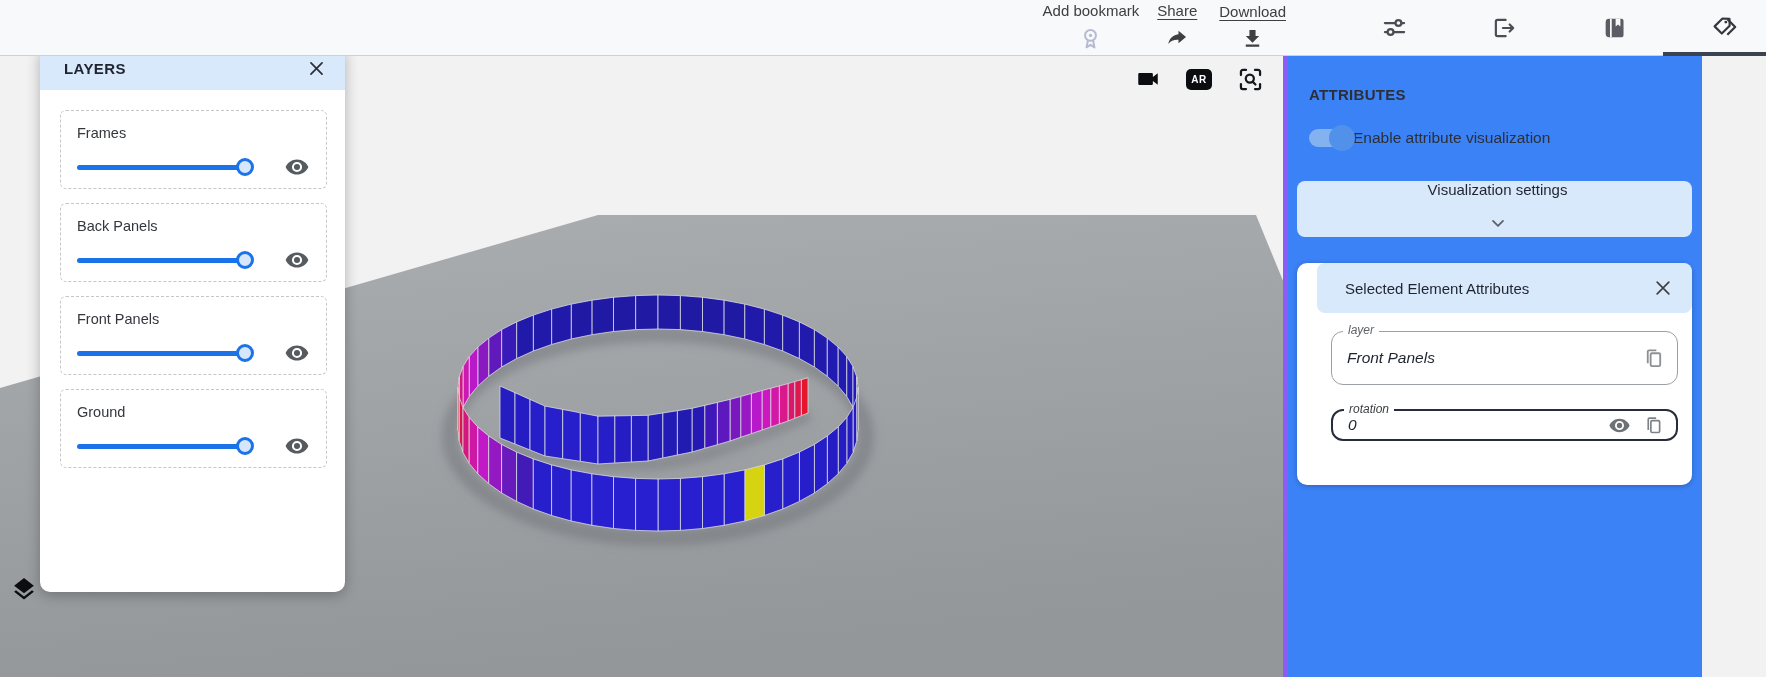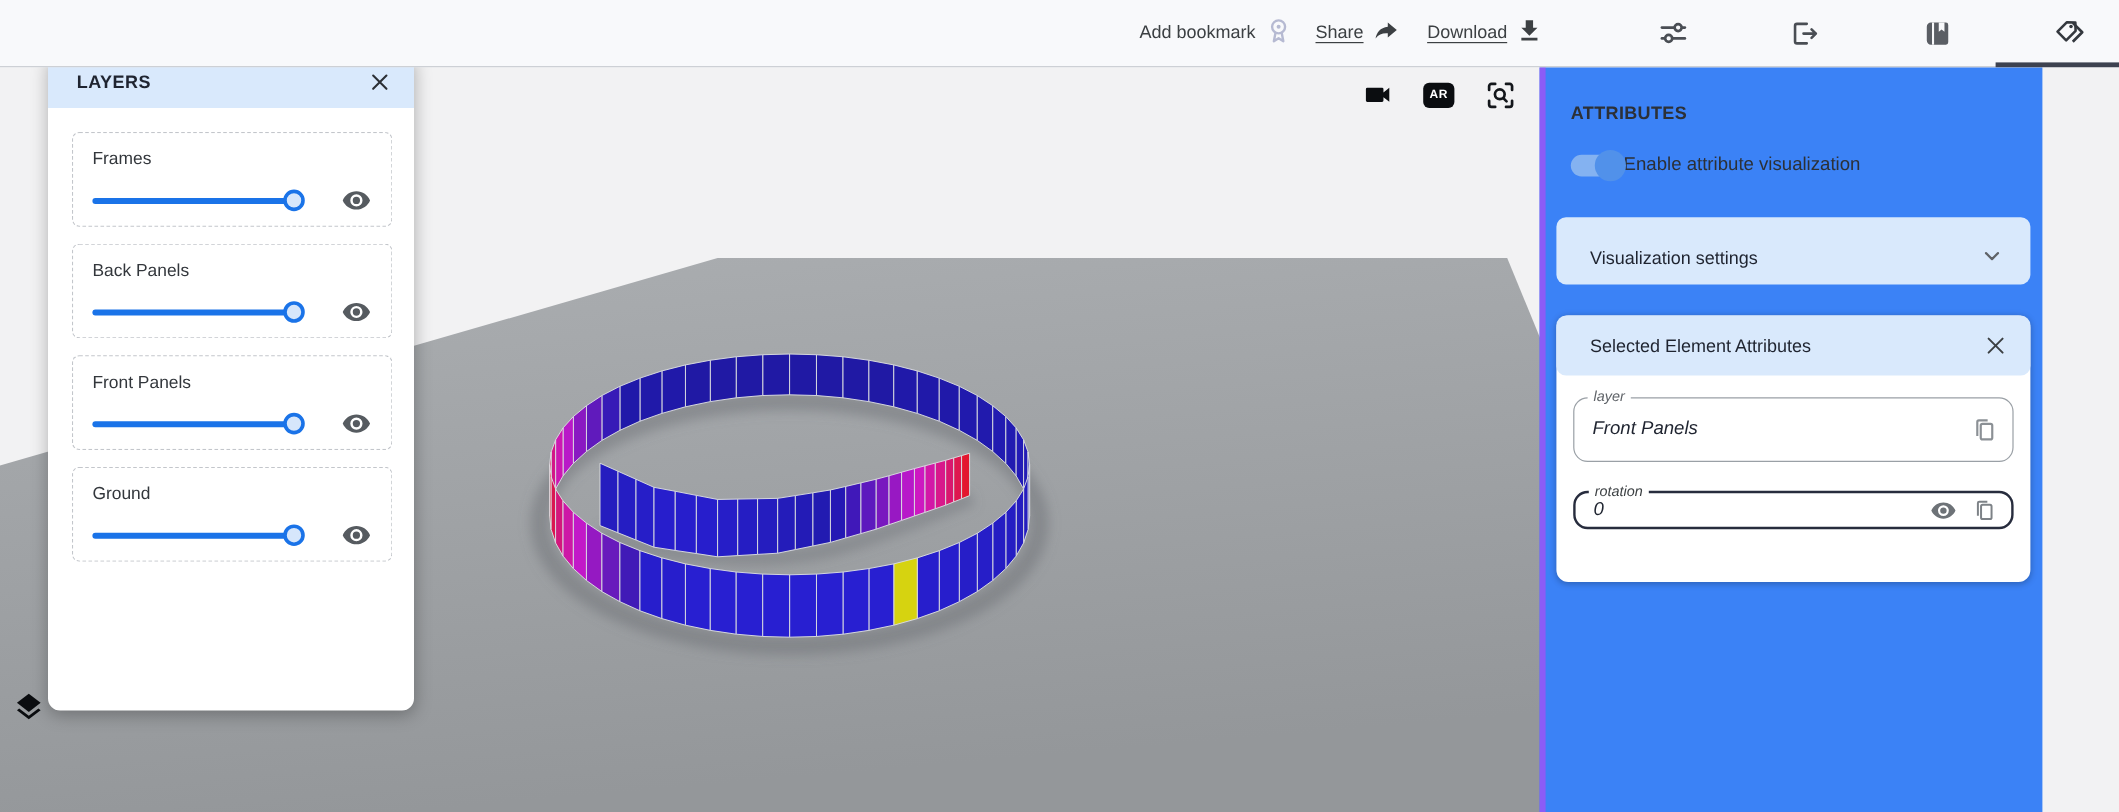--- a/index.html
+++ b/index.html
@@ -7,21 +7,21 @@
   .app{position:relative;width:1766px;height:677px;overflow:hidden;background:#f2f2f3;}
 
   
   .topbar{position:absolute;left:0;top:0;width:1766px;height:56px;background:#f8f9fb;
     border-bottom:1px solid #cdd0d5;display:flex;align-items:center;z-index:30;}
   .tb-left{display:flex;align-items:center;margin-left:8px;gap:8px;}
   .tb-label{font-size:15px;color:#202124;}
   .chip{display:flex;align-items:center;gap:9px;}
   .chip + .chip{margin-left:46px;}
   .tb-right{margin-left:auto;display:flex;align-items:center;}
-  .tb-link{font-size:15px;color:#3c4043;display:flex;align-items:center;gap:7px;}
+  .tb-link{font-size:15px;color:#3c4043;display:flex;align-items:center;gap:7px;flex-direction:column;}
   .tb-link .txt{cursor:pointer;}
   .underlined{text-decoration:underline;text-underline-offset:3px;}
   .tb-iconbtn{width:28px;height:28px;display:flex;align-items:center;justify-content:center;
     background:none;border:none;padding:0;cursor:pointer;margin-left:82px;}
   .active-tab-underline{position:absolute;right:0;bottom:-1px;width:103px;height:4px;background:#3d4250;}
 
   
   .viewport{position:absolute;left:0;top:56px;width:1347px;height:621px;background:#f2f2f3;}
   .viewport svg.scene{position:absolute;left:0;top:0;}
   .vp-toolbar{position:absolute;top:9px;right:32px;display:flex;align-items:center;gap:23px;z-index:5;}
@@ -49,23 +49,23 @@
 
   
   .attr-panel{position:absolute;left:1283px;top:56px;width:419px;height:621px;background:#3b82f6;
     border-left:5px solid #8b5cf6;z-index:10;}
   .attr-title{font-size:15px;font-weight:700;color:#2c3036;letter-spacing:.3px;margin:30px 0 0 21px;}
   .toggle-row{display:flex;align-items:center;margin:26px 0 0 21px;}
   .toggle{position:relative;width:44px;height:18px;border-radius:9px;background:#84b2f1;cursor:pointer;flex:0 0 auto;}
   .toggle .knob{position:absolute;right:-2px;top:-4px;width:26px;height:26px;border-radius:50%;background:#5191ea;}
   .toggle-label{font-size:15.5px;color:#2c3036;}
   .viz-card{margin:34px 10px 0 9px;height:56px;background:#d9e9fc;border-radius:8px;display:flex;align-items:center;
-    justify-content:space-between;padding:13px 22px 0 28px;cursor:pointer;}
+    justify-content:space-between;padding:0 22px 0 28px;cursor:pointer;flex-direction:column;}
   .viz-label{font-size:15px;color:#1f2430;}
-  .sel-card{margin:26px 10px 0 9px;background:#ffffff;border-radius:10px;box-shadow:0 1px 5px rgba(0,0,0,.25);padding-bottom:44px;}
+  .sel-card{margin:26px 10px 0 9px;background:#ffffff;border-radius:10px;box-shadow:0 1px 5px rgba(0,0,0,.25);padding-bottom:44px;padding-left:20px;}
   .sel-header{height:50px;background:#d9e9fc;border-radius:8px;display:flex;align-items:center;justify-content:space-between;
     padding:0 18px 0 28px;}
   .sel-title{font-size:15px;color:#1f2430;}
   .field{position:relative;margin:18px 14px 0 14px;border-radius:12px;display:flex;align-items:center;font-style:italic;}
   .field .legend{position:absolute;top:-9px;left:11px;background:#fff;padding:0 5px;font-size:12px;color:#5f6368;}
   .field .value{flex:1;font-size:15.5px;color:#1f2430;padding-left:15px;}
   .field-layer{border:1px solid #9aa0a6;height:54px;}
   .field-rotation{border:2px solid #272c3d;height:32px;margin-top:24px;}
   .field-rotation .legend{color:#3c4043;}
   .field-icons{display:flex;align-items:center;gap:12px;padding-right:12px;}

